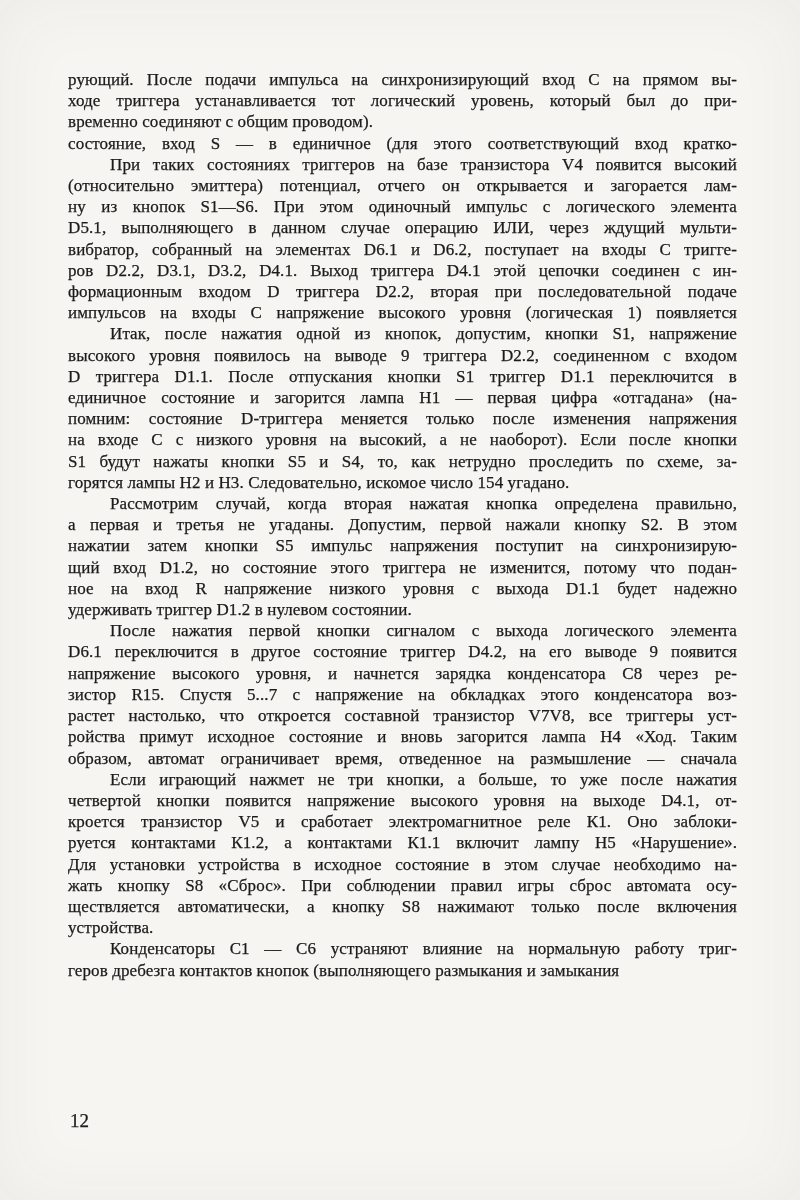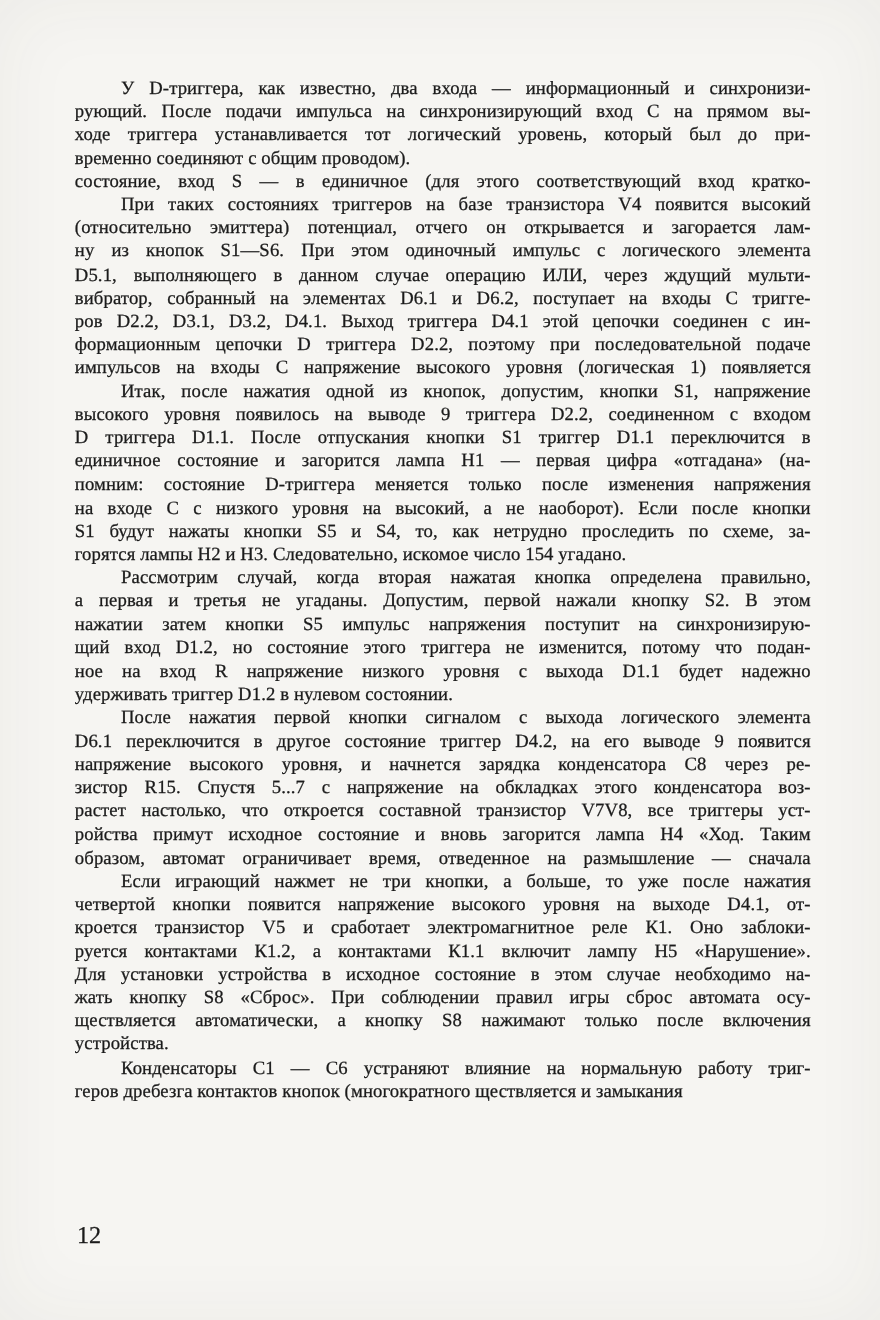--- a/index.html
+++ b/index.html
@@ -41,44 +41,43 @@
   .line.first {
     text-indent: 42px;
   }
   .line.last {
     text-align-last: left;
   }
   .page-number {
     position: absolute;
     left: 70px;
     top: 1110px;
-    font-size: 22px;
+    font-size: 19px;
     -webkit-text-stroke: 0.25px #1b1b1b;
   }
 </style>
 </head>
 <body>
 
 <div class="page">
   <div class="text-block">
       <div class="paragraph">
-        <div class="line first">У D-триггера, как известно, два входа — информационный и синхронизи-</div>
         <div class="line">рующий. После подачи импульса на синхронизирующий вход С на прямом вы-</div>
         <div class="line">ходе триггера устанавливается тот логический уровень, который был до при-</div>
         <div class="line last">временно соединяют с общим проводом).</div>
         <div class="line">состояние, вход S — в единичное (для этого соответствующий вход кратко-</div>
       </div>
       <div class="paragraph">
         <div class="line first">При таких состояниях триггеров на базе транзистора V4 появится высокий</div>
         <div class="line">(относительно эмиттера) потенциал, отчего он открывается и загорается лам-</div>
         <div class="line">ну из кнопок S1—S6. При этом одиночный импульс с логического элемента</div>
         <div class="line">D5.1, выполняющего в данном случае операцию ИЛИ, через ждущий мульти-</div>
         <div class="line">вибратор, собранный на элементах D6.1 и D6.2, поступает на входы С тригге-</div>
         <div class="line">ров D2.2, D3.1, D3.2, D4.1. Выход триггера D4.1 этой цепочки соединен с ин-</div>
-        <div class="line">формационным цепочки D триггера D2.2, поэтому при последовательной подаче</div>
+        <div class="line">формационным входом D триггера D2.2, вторая при последовательной подаче</div>
         <div class="line">импульсов на входы С напряжение высокого уровня (логическая 1) появляется</div>
       </div>
       <div class="paragraph">
         <div class="line first">Итак, после нажатия одной из кнопок, допустим, кнопки S1, напряжение</div>
         <div class="line">высокого уровня появилось на выводе 9 триггера D2.2, соединенном с входом</div>
         <div class="line">D триггера D1.1. После отпускания кнопки S1 триггер D1.1 переключится в</div>
         <div class="line">единичное состояние и загорится лампа Н1 — первая цифра «отгадана» (на-</div>
         <div class="line">помним: состояние D-триггера меняется только после изменения напряжения</div>
         <div class="line">на входе С с низкого уровня на высокий, а не наоборот). Если после кнопки</div>
         <div class="line">S1 будут нажаты кнопки S5 и S4, то, как нетрудно проследить по схеме, за-</div>
@@ -106,17 +105,17 @@
         <div class="line">четвертой кнопки появится напряжение высокого уровня на выходе D4.1, от-</div>
         <div class="line">кроется транзистор V5 и сработает электромагнитное реле К1. Оно заблоки-</div>
         <div class="line">руется контактами К1.2, а контактами К1.1 включит лампу Н5 «Нарушение».</div>
         <div class="line">Для установки устройства в исходное состояние в этом случае необходимо на-</div>
         <div class="line">жать кнопку S8 «Сброс». При соблюдении правил игры сброс автомата осу-</div>
         <div class="line">ществляется автоматически, а кнопку S8 нажимают только после включения</div>
         <div class="line last">устройства.</div>
       </div>
       <div class="paragraph">
         <div class="line first">Конденсаторы С1 — С6 устраняют влияние на нормальную работу триг-</div>
-        <div class="line last">геров дребезга контактов кнопок (многократного ществляется и замыкания</div>
+        <div class="line last">геров дребезга контактов кнопок (выполняющего размыкания и замыкания</div>
       </div>
     </div>
   <div class="page-number">12</div>
 </div>
 
 </body></html>

